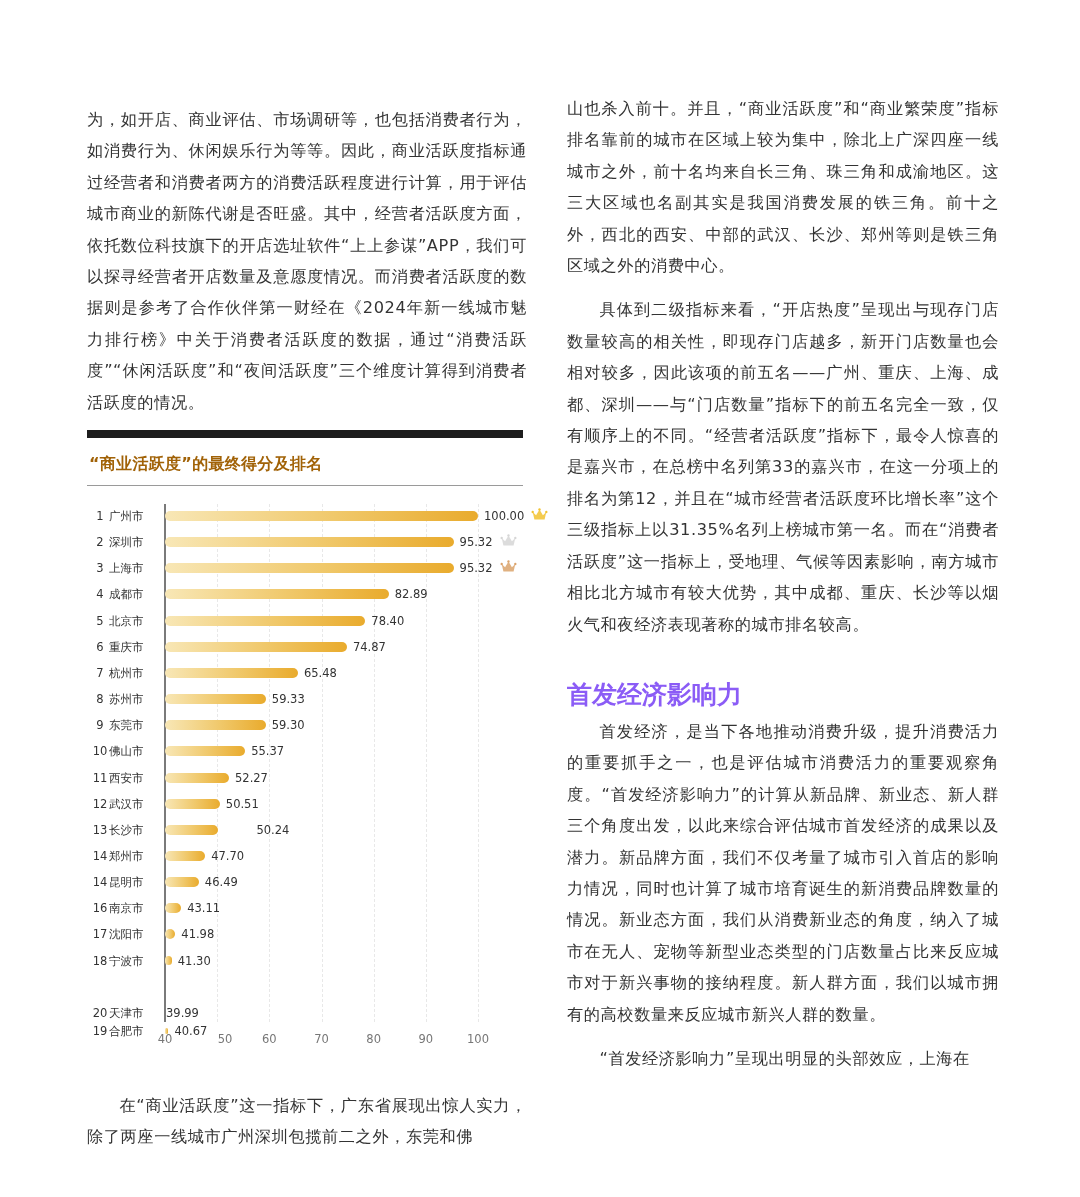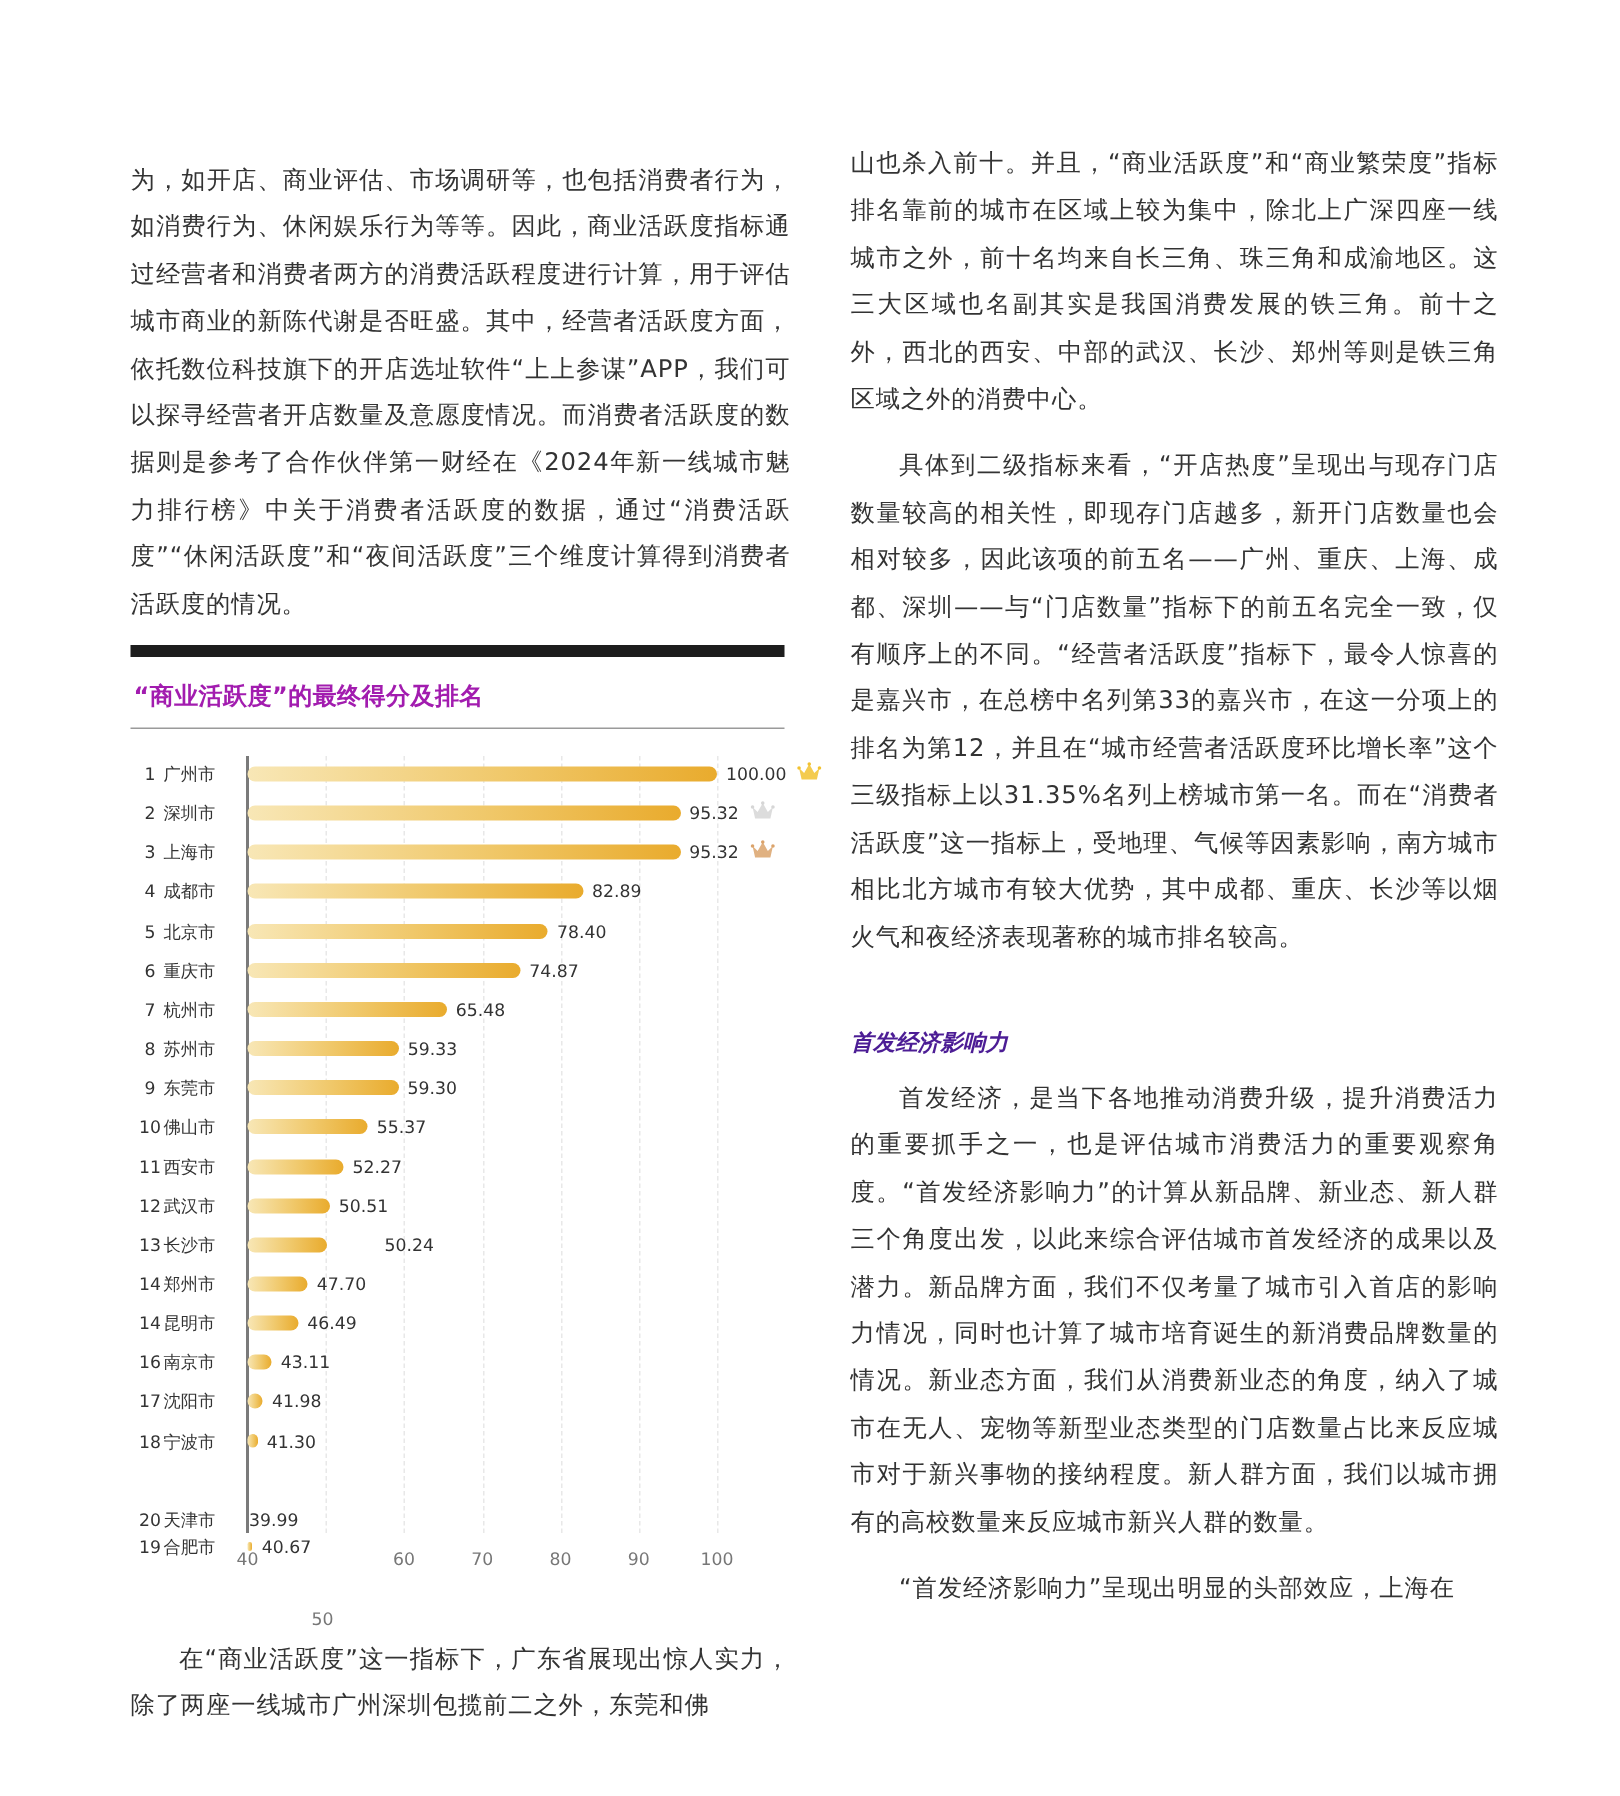--- a/index.html
+++ b/index.html
@@ -4,25 +4,25 @@
 <style>
   html, body { margin:0; padding:0; background:#ffffff; }
   body { width:1080px; height:1197px; position:relative; overflow:hidden;
          font-family: "DejaVu Sans", "Liberation Sans", sans-serif; color:#2b2b2b; }
   .col { position:absolute; }
   .col-left { left:87px; top:104px; width:440px; }
   .col-right { left:567px; top:93px; width:432px; }
   .para { margin:0; font-size:16.2px; line-height:31.4px; letter-spacing:0.6px; text-align:justify; color:#333; }
   .indent { text-indent:2em; }
   .gap { height:13px; }
-  .section-title { font-size:15px; font-weight:bold; color:#4c1d95; margin:0; line-height:30px;font-style:italic; }
+  .section-title { font-size:25px; font-weight:bold; color:#8b5cf6; margin:0; line-height:30px; }
 
   .chart-block { position:absolute; left:87px; top:430px; width:436px; }
   .chart-topbar { height:8px; background:#1d1d1d; }
-  .chart-title { font-size:16px; font-weight:bold; color:#a21caf; margin:14px 0 0 2px; line-height:24px; letter-spacing:0.3px; }
+  .chart-title { font-size:16px; font-weight:bold; color:#a16207; margin:14px 0 0 2px; line-height:24px; letter-spacing:0.3px; }
   .chart-sub-rule { height:1px; background:#9a9a9a; margin-top:9px; }
 
   .plot { position:absolute; left:0; top:0; width:1080px; height:1197px; pointer-events:none; }
   .plot * { pointer-events:auto; }
   .axis-line { position:absolute; left:164px; top:504px; width:1.5px; height:518px; background:#7a7a7a; }
   .gridline { position:absolute; top:504px; height:518px; width:0; border-left:1px dashed #e8e8e8; }
   .row { position:absolute; left:87px; height:20px; }
   .rank { position:absolute; left:0; width:26px; text-align:center; font-size:11.5px; color:#333; line-height:20px; }
   .city { position:absolute; left:22px; width:56px; font-size:11.5px; color:#333; line-height:20px; }
   .bar { position:absolute; height:10px; top:5px; border-radius:5px;
@@ -41,21 +41,21 @@
 <div class="chart-block">
   <div class="chart-topbar"></div>
   <div class="chart-title">“商业活跃度”的最终得分及排名</div>
   <div class="chart-sub-rule"></div>
 </div>
 
 <div class="plot" id="plot">
   <div class="axis-line"></div>
 <div class="tick" style="left: 150px;">40</div>
     <div class="gridline" style="left: 217.167px;"></div>
-    <div class="tick" style="left: 200px; margin-top: 40px;">50</div>
+    <div class="tick" style="left: 210px;">50</div>
     <div class="gridline" style="left: 269.333px;"></div>
     <div class="tick" style="left: 254.333px;">60</div>
     <div class="gridline" style="left: 321.5px;"></div>
     <div class="tick" style="left: 306.5px;">70</div>
     <div class="gridline" style="left: 373.667px;"></div>
     <div class="tick" style="left: 358.667px;">80</div>
     <div class="gridline" style="left: 425.833px;"></div>
     <div class="tick" style="left: 410.833px;">90</div>
     <div class="gridline" style="left: 478px;"></div>
     <div class="tick" style="left: 463px;">100</div>

